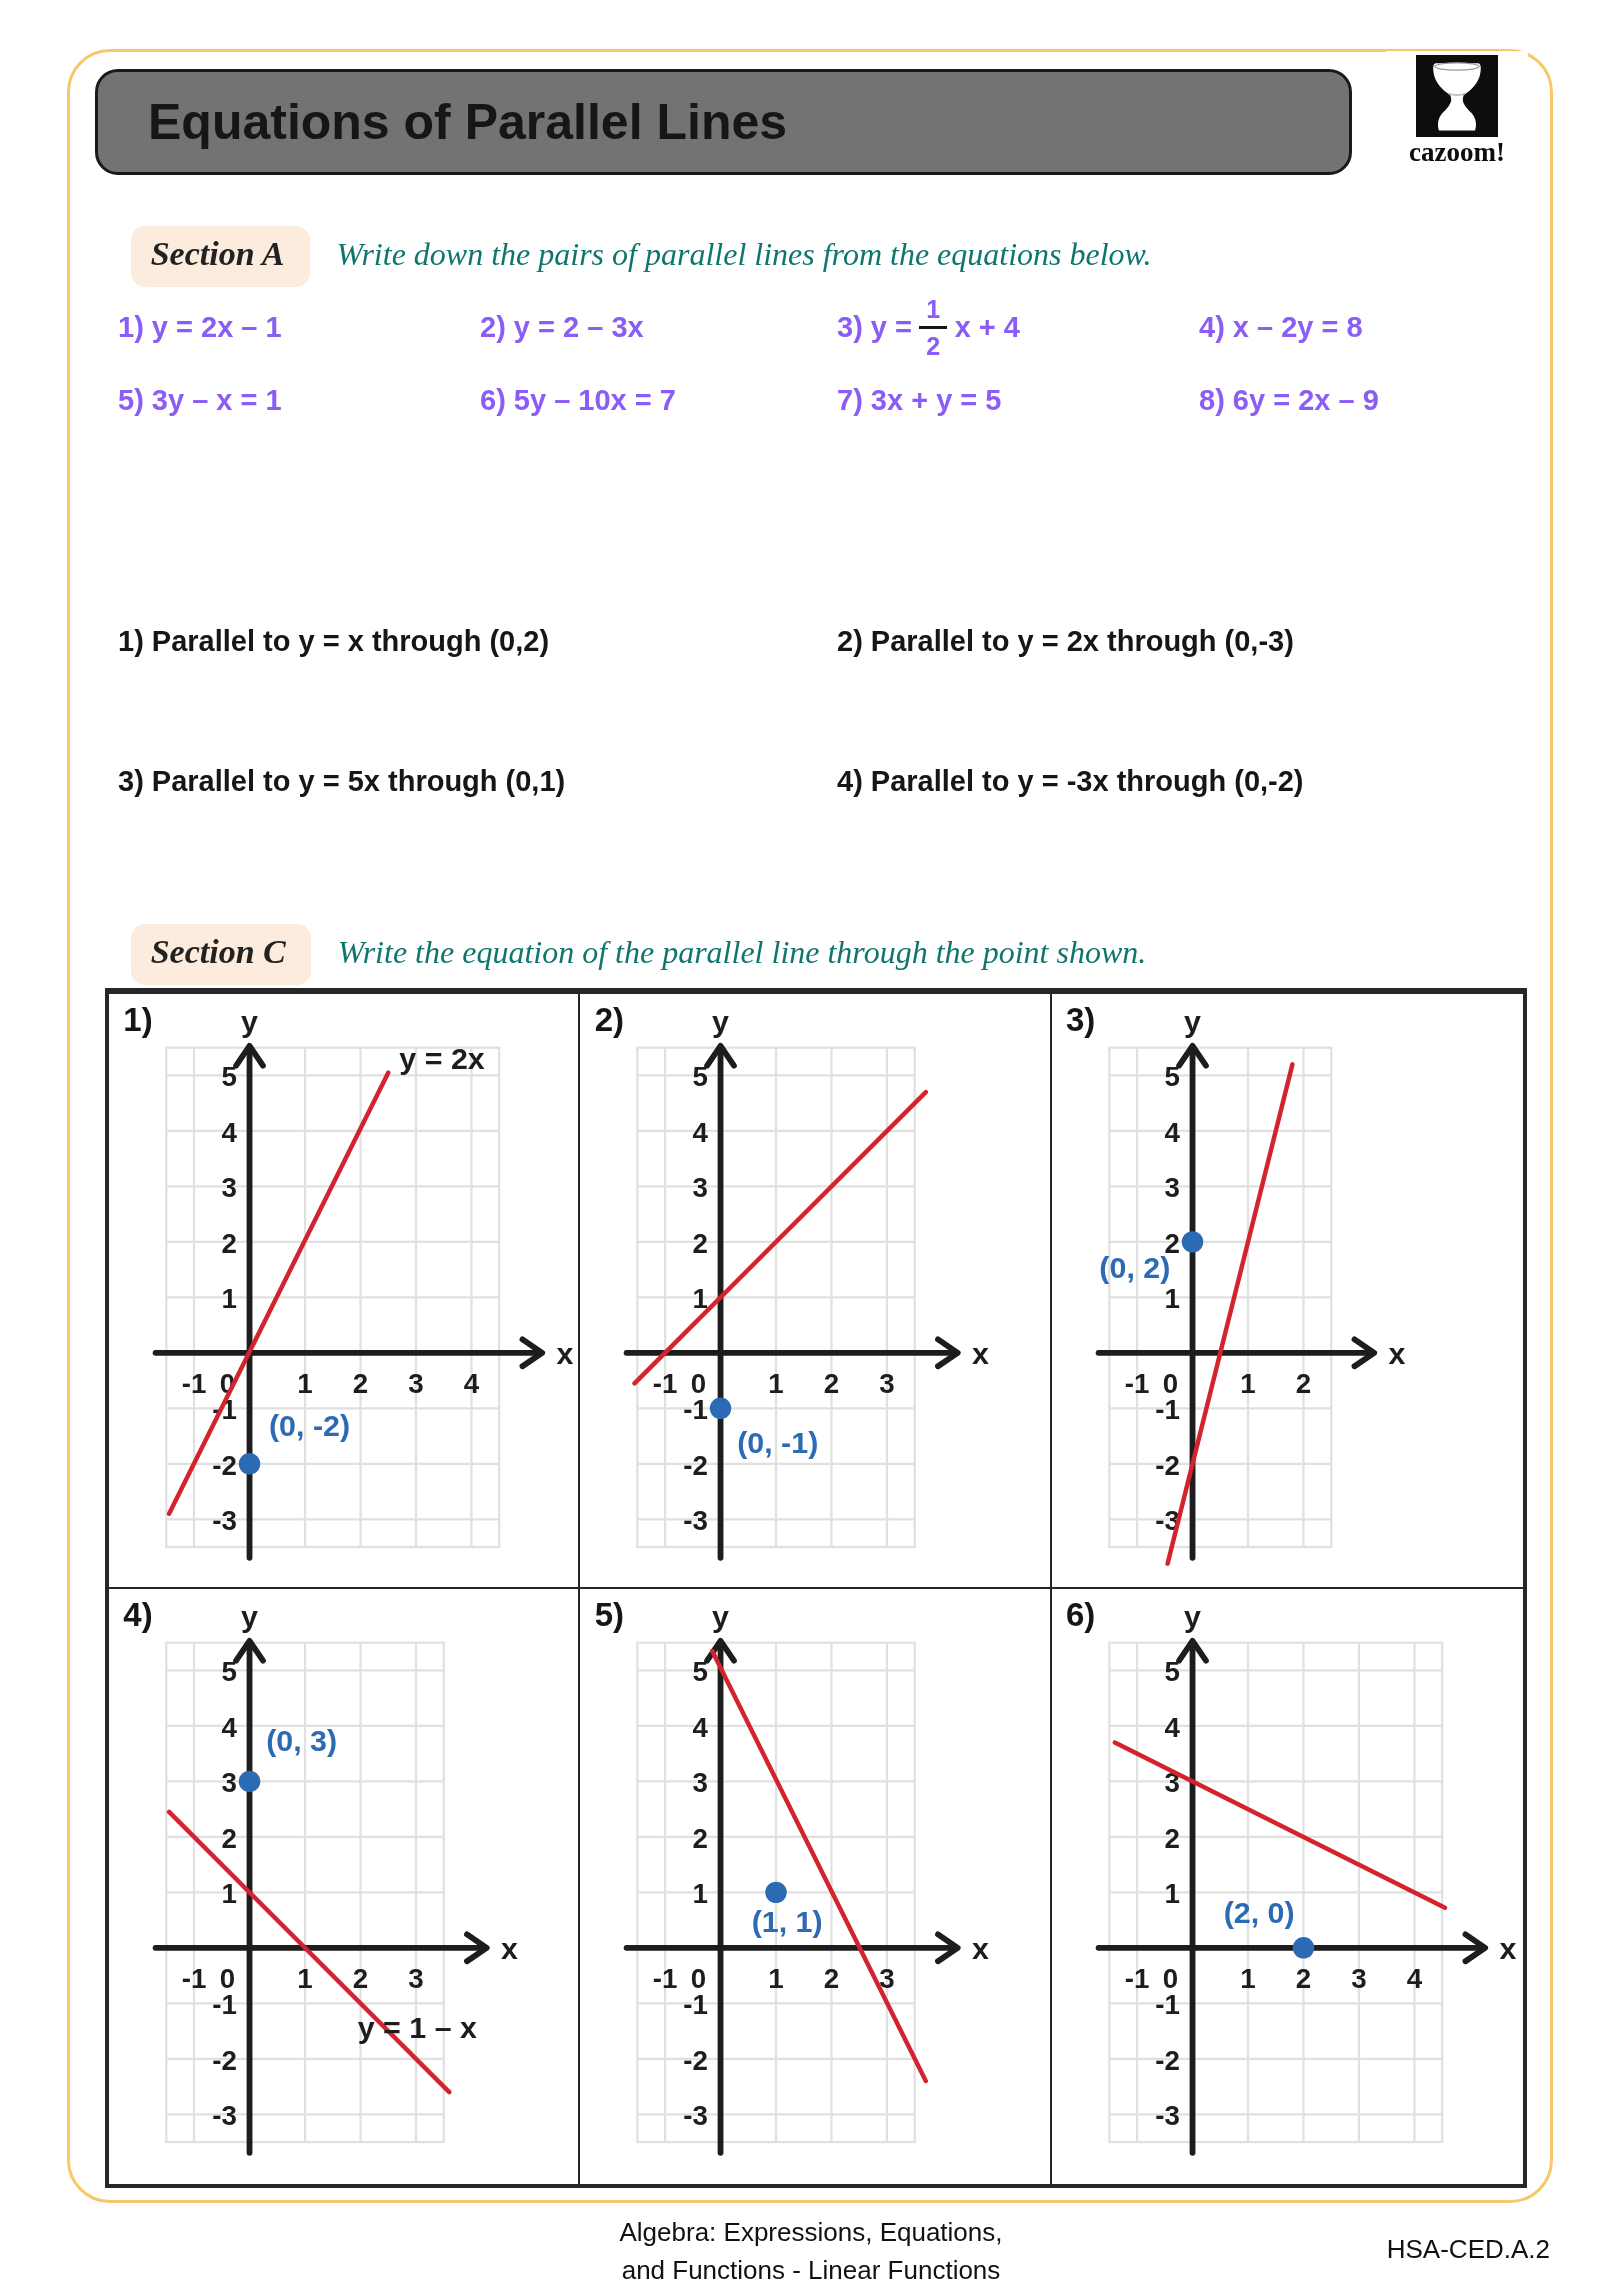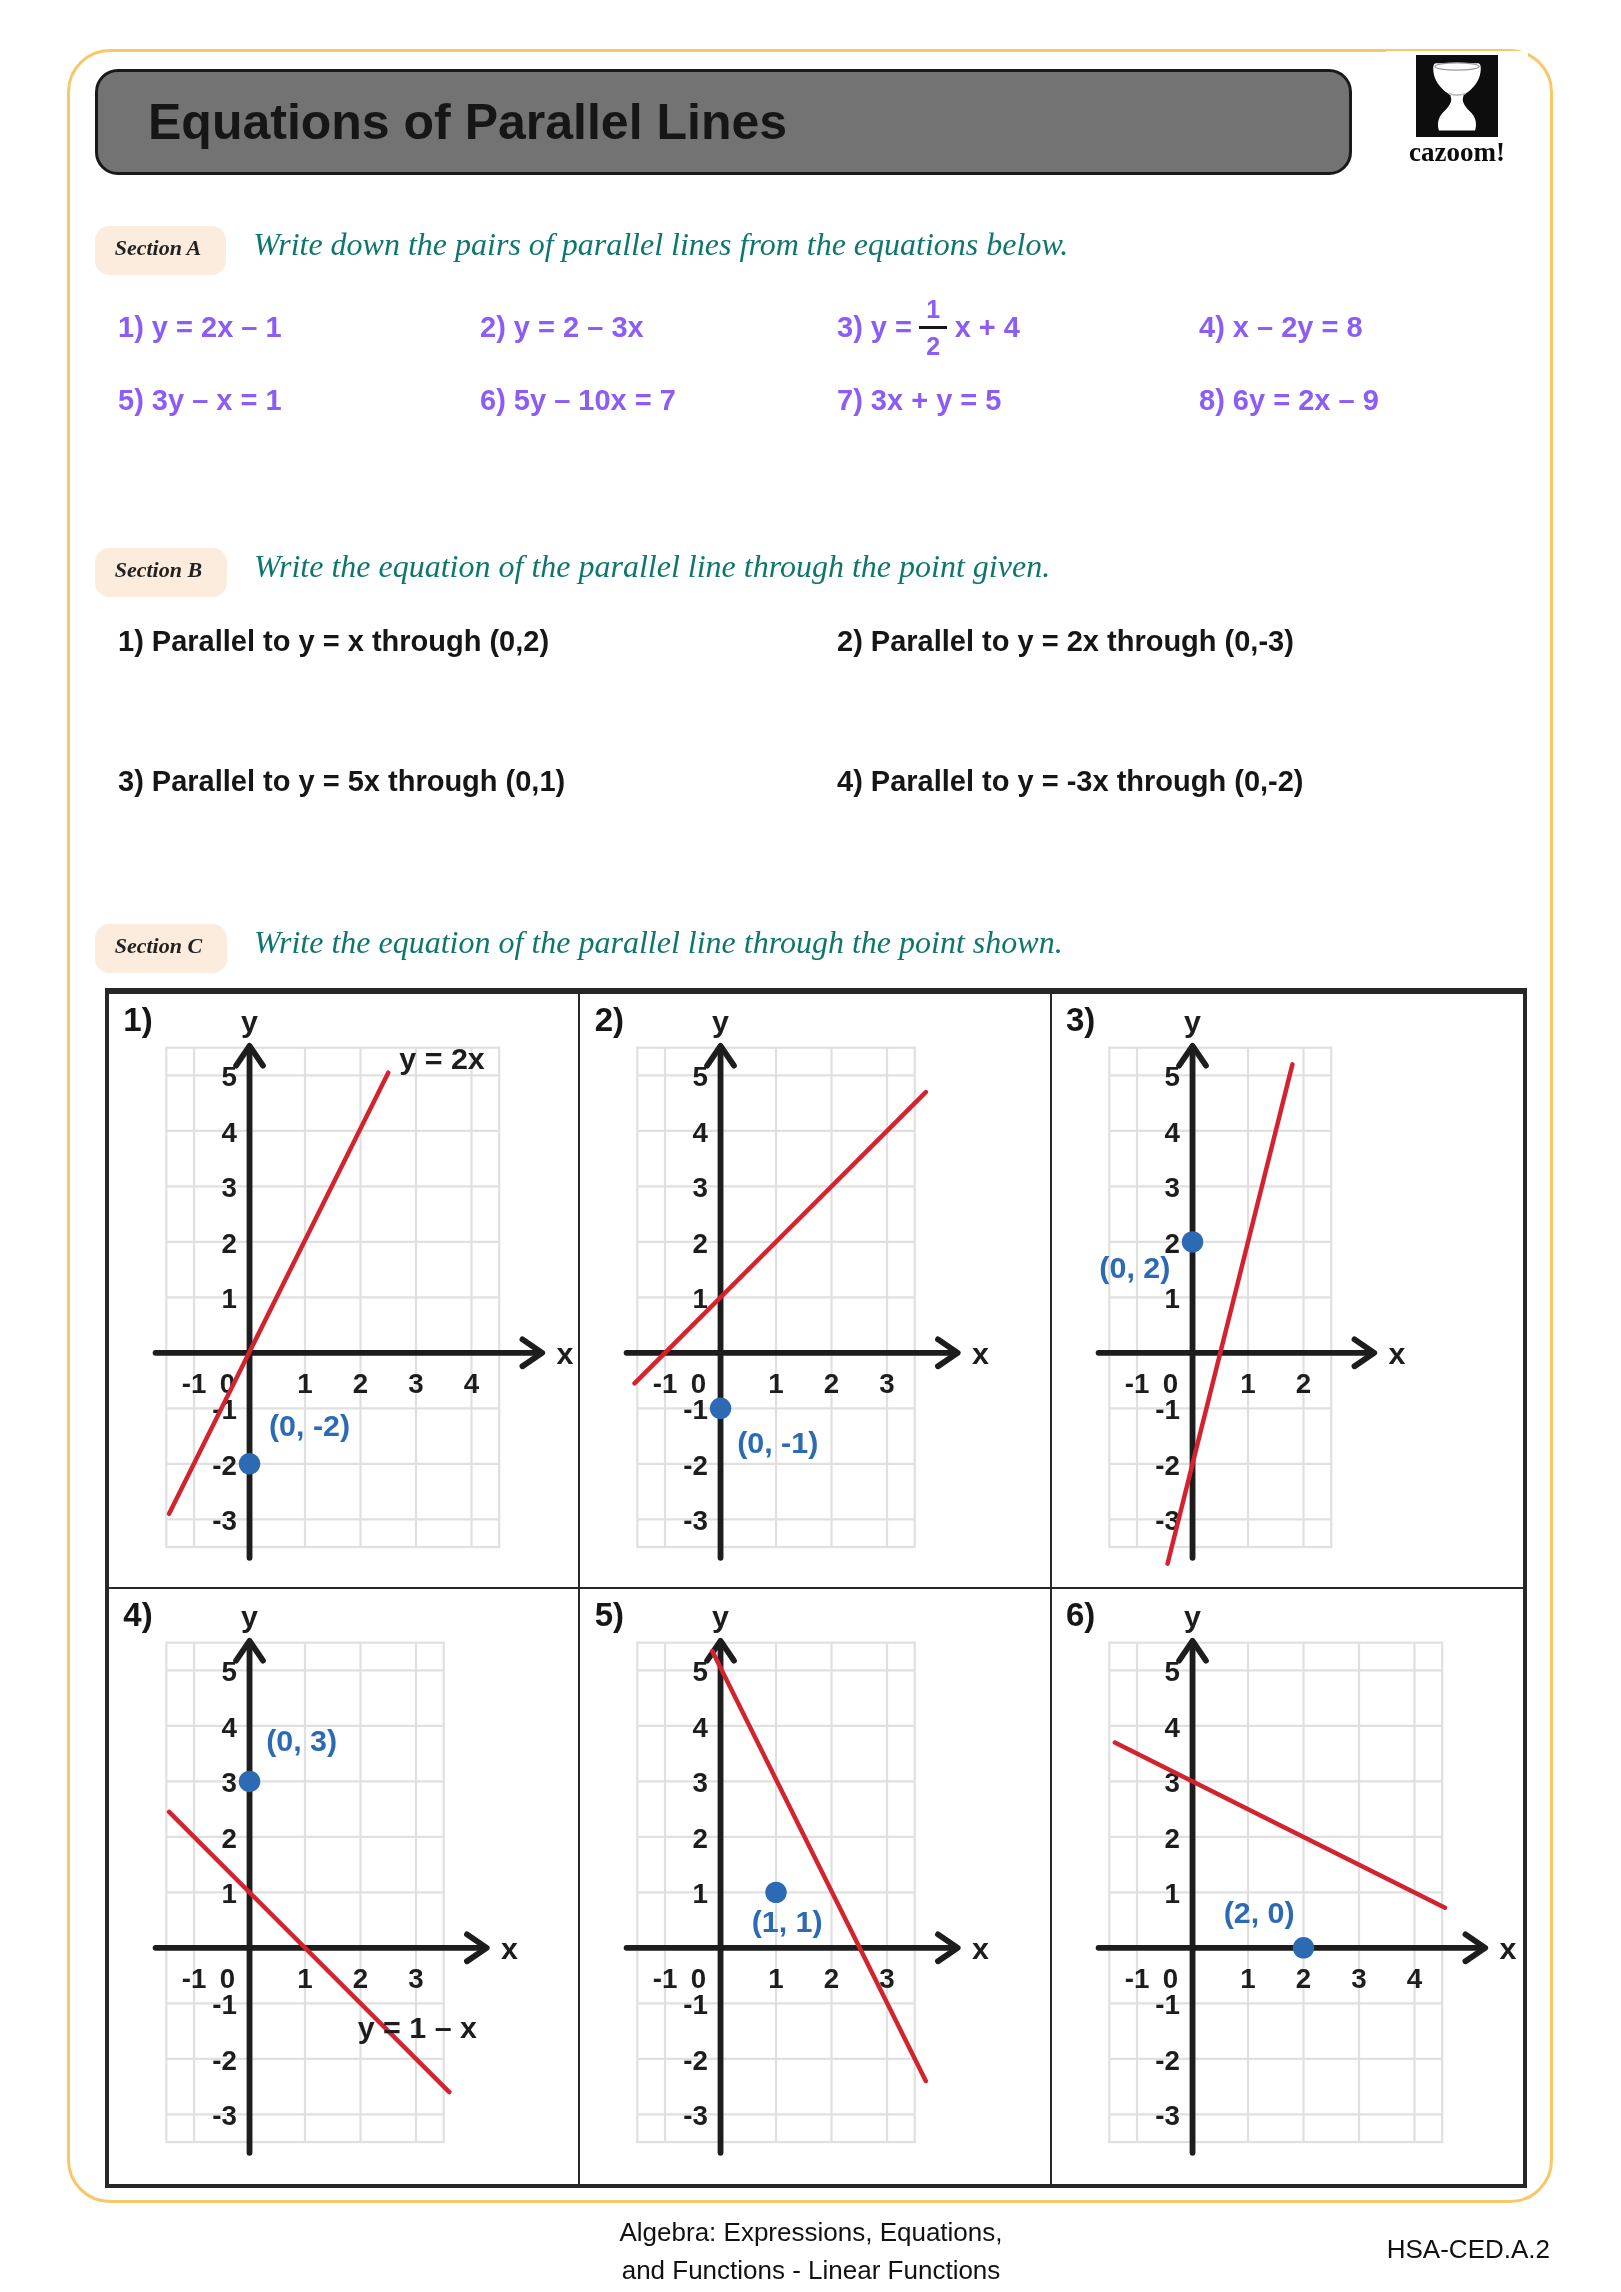--- a/index.html
+++ b/index.html
@@ -12,21 +12,21 @@
          display:flex;align-items:center;padding-left:50px;box-sizing:border-box;}
   .title{font-size:50px;font-weight:bold;color:#161616;}
   .logo{position:absolute;left:1386px;top:51px;width:142px;height:134px;background:#ffffff;
         display:flex;flex-direction:column;align-items:center;}
   .logo svg{width:82px;height:82px;margin-top:3.6px;}
   .logo-text{font-family:"Liberation Serif",serif;font-weight:bold;font-size:27px;color:#0d0d0d;margin-top:0px;}
 
   .sec-head{position:absolute;display:flex;align-items:baseline;}
   .sec-label{background:#fcecdd;border-radius:14.3px;padding:9px 25px 14.3px 19.7px;
         font-family:"Liberation Serif",serif;font-style:italic;font-weight:bold;
-        font-size:22px;color:#222;}
+        font-size:34px;color:#222;margin-left:36px;}
   .instruction{margin-left:27px;font-family:"Liberation Serif",serif;font-style:italic;
         font-size:32px;color:#0f766e;}
   #head-a{left:95px;top:226px;} #head-b{left:95px;top:548px;} #head-c{left:95px;top:924px;}
 
   .eq{position:absolute;font-size:29px;font-weight:bold;color:#8b5cf6;
       display:flex;align-items:center;white-space:nowrap;}
   .eq.row1{top:287px;height:81px;} .eq.row2{top:380px;height:41px;}
   .frac{display:inline-flex;flex-direction:column;align-items:center;
         font-size:25px;line-height:1.15;margin:0 7.2px;}
   .frac .num{border-bottom:3.6px solid #161616;padding:0 7.2px 2.7px;}
@@ -98,24 +98,20 @@
         <span>6) 5y – 10x = 7</span>
       </div>
       <div class="eq row2" style="left: 837px;">
         <span>7) 3x + y = 5</span>
       </div>
       <div class="eq row2" style="left: 1199px;">
         <span>8) 6y = 2x – 9</span>
       </div>
     </div>
 
-  <div class="sec-head" id="head-b">
-    <span class="sec-label">Section B</span>
-    <span class="instruction">Write the equation of the parallel line through the point given.</span>
-  </div>
   <div id="prob-container">
       <div class="prob" style="left: 118px; top: 625px;">1) Parallel to y = x through (0,2)</div>
       <div class="prob" style="left: 837px; top: 625px;">2) Parallel to y = 2x through (0,-3)</div>
       <div class="prob" style="left: 118px; top: 765px;">3) Parallel to y = 5x through (0,1)</div>
       <div class="prob" style="left: 837px; top: 765px;">4) Parallel to y = -3x through (0,-2)</div>
     </div>
 
   <div class="sec-head" id="head-c">
     <span class="sec-label">Section C</span>
     <span class="instruction">Write the equation of the parallel line through the point shown.</span>

